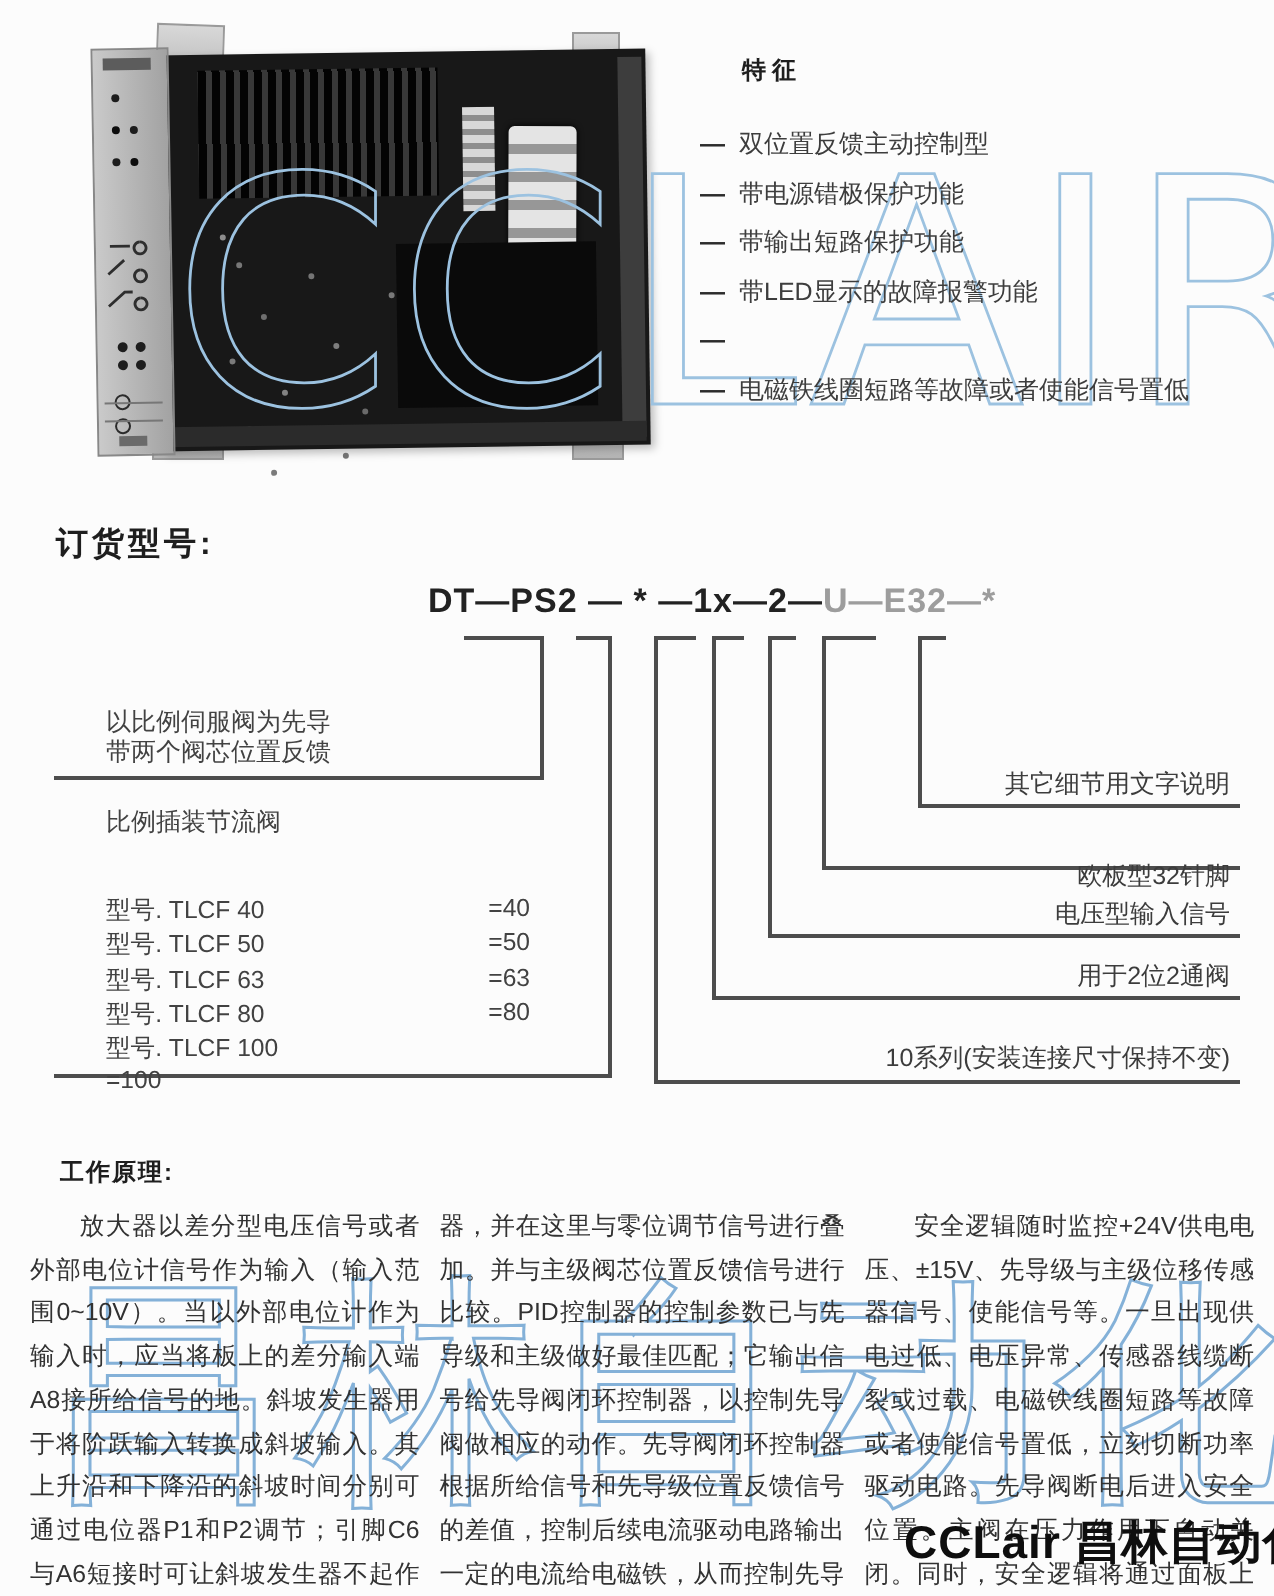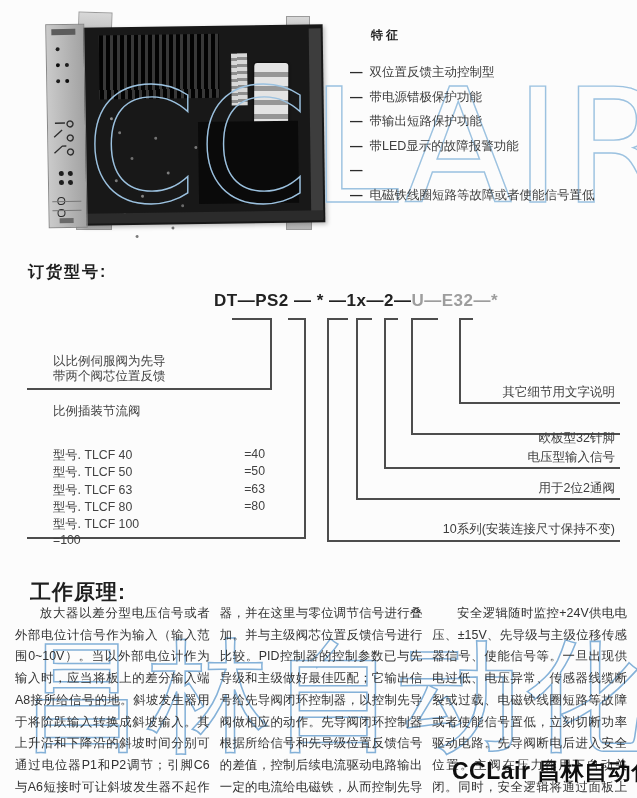--- a/index.html
+++ b/index.html
@@ -36,21 +36,21 @@
   .feat .dash{font-weight:bold;margin-right:7px;color:#2c2c2c;}
   
   #ordering-title{left:28px;top:262px;font-size:16px;font-weight:bold;color:#1e1e1e;letter-spacing:2px;}
   #model-code{left:214px;top:291px;font-size:17px;font-weight:600;letter-spacing:0.5px;color:#222;white-space:nowrap;}
   #model-code .faded{color:#9d9d9d;}
   .line{position:absolute;border:0 solid #4d4d4d;}
   .lbl-left{position:absolute;left:53px;font-size:12.5px;color:#424242;white-space:nowrap;}
   .model-row{position:absolute;left:53px;width:212px;display:flex;justify-content:space-between;font-size:12.3px;color:#424242;white-space:nowrap;}
   .lbl-right{position:absolute;right:22px;font-size:12.5px;color:#3c3c3c;white-space:nowrap;}
   
-  #principle-title{left:30px;top:578px;font-size:21px;font-weight:bold;color:#1e1e1e;letter-spacing:1px;}
+  #principle-title{left:30px;top:578px;font-size:12px;font-weight:bold;color:#1e1e1e;letter-spacing:1px;}
   #principle-cols{left:15px;top:603px;width:612px;display:flex;gap:10px;}
   .pcol{font-size:12.4px;line-height:21.7px;text-align:justify;color:#323232;}
   #pcol1{width:198px;text-indent:2em;}
   #pcol2{width:206px;}
   #pcol3{width:198px;text-indent:2em;}
   
   #brand{left:452px;top:756px;font-size:23px;font-weight:bold;color:#0e0e0e;white-space:nowrap;letter-spacing:0.5px;}
 </style>
 </head>
 <body>

